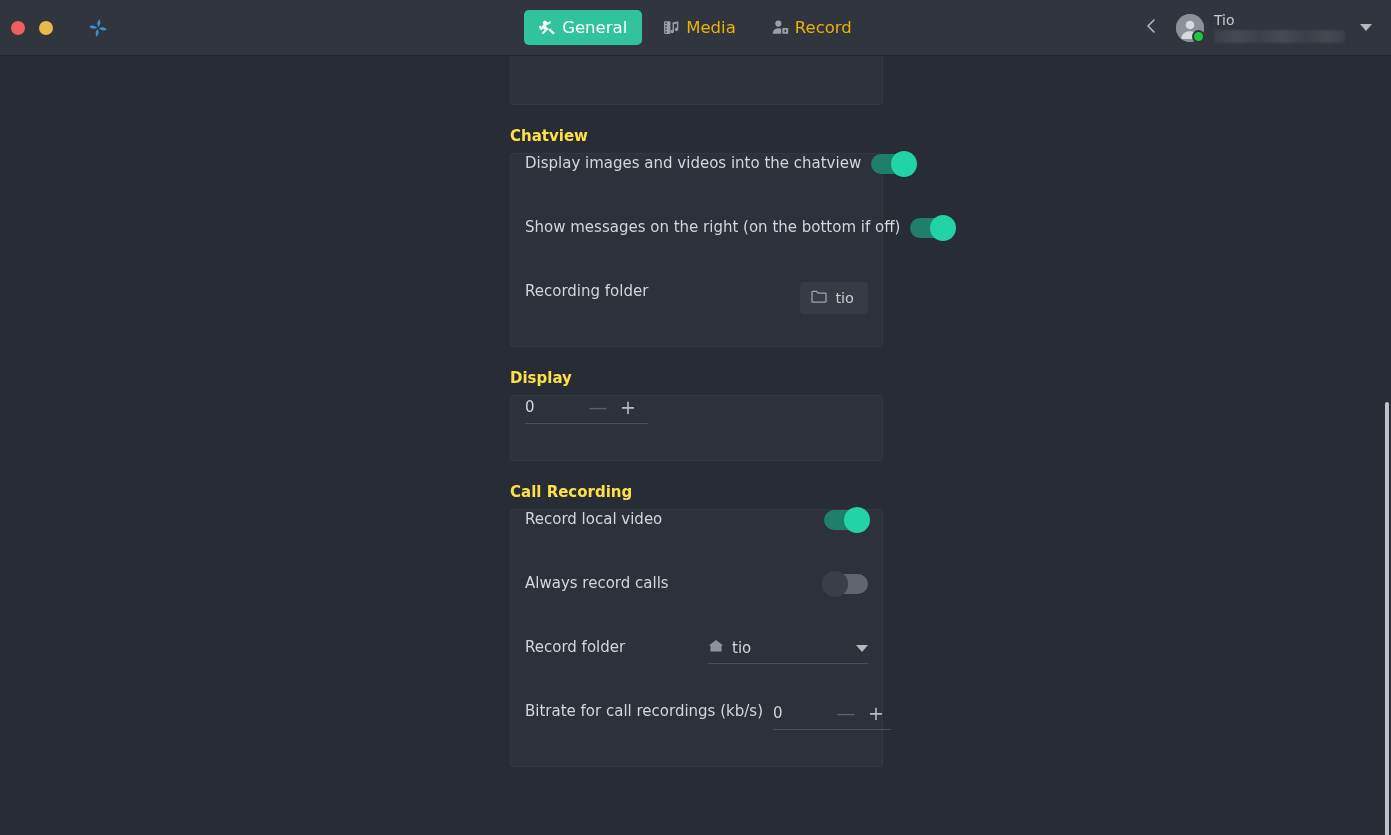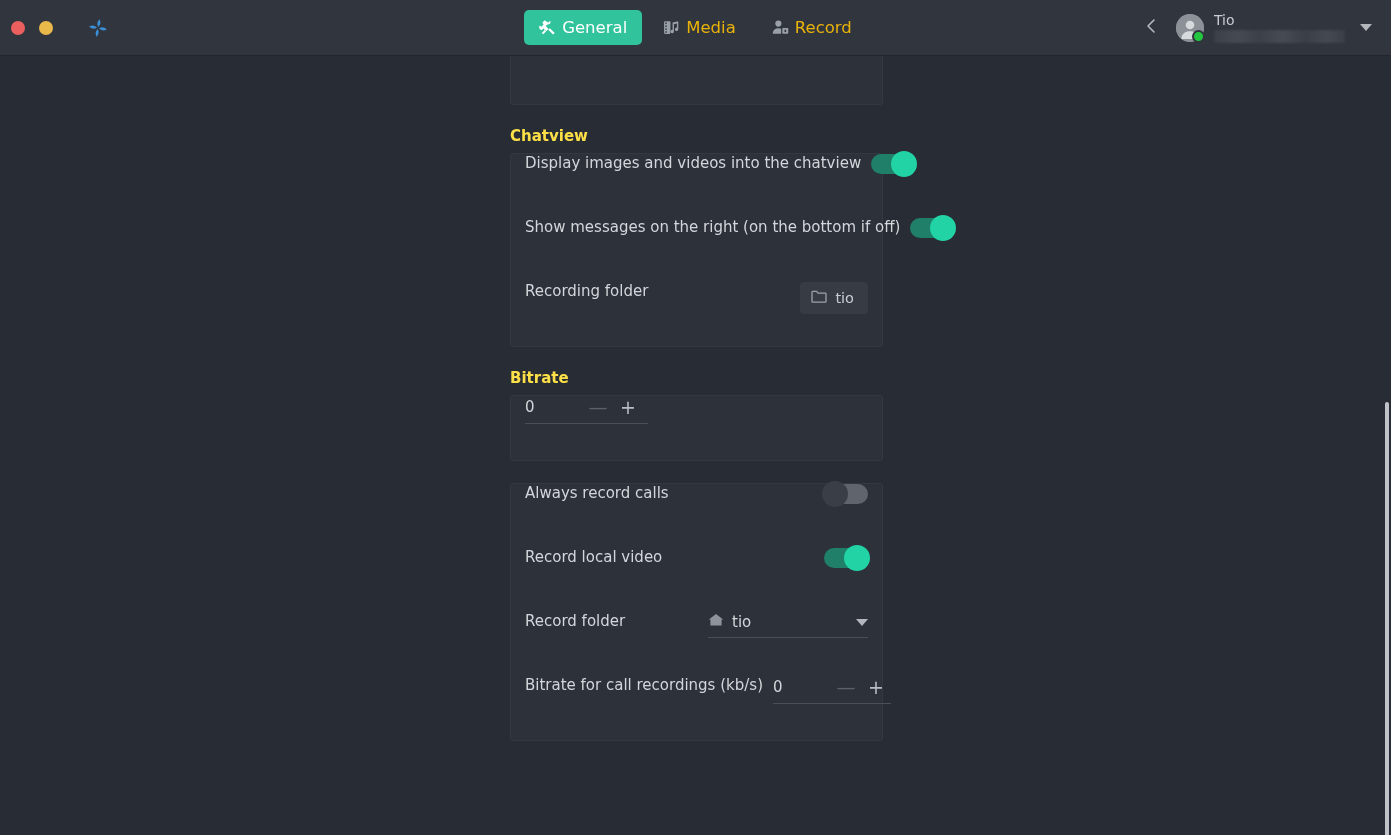--- a/index.html
+++ b/index.html
@@ -331,41 +331,42 @@
           <span>
             <svg width="16" height="13" viewBox="0 0 16 13" fill="none" stroke="#9ea2a9" stroke-width="1.3">
               <path d="M1 11.4 V2.2 A0.8 0.8 0 0 1 1.8 1.4 H5.6 L7 3.2 H14.2 A0.8 0.8 0 0 1 15 4 V11.4 A0.8 0.8 0 0 1 14.2 12.2 H1.8 A0.8 0.8 0 0 1 1 11.4 Z"></path>
             </svg>
           </span>
           <span>tio</span>
         </button>
       </div>
     </div>
 
-    <div class="section-title">Bitrate</div>
+    <div class="section-title">Display</div>
     <div class="card">
       <div class="row">
         <span class="spin">
           <span class="val">0</span>
           <span class="btn minus">—</span>
           <span class="btn plus">+</span>
         </span>
       </div>
     </div>
 
+    <div class="section-title">Call Recording</div>
     <div class="card">
+      <div class="row">
+        <span class="row-label">Record local video</span>
+        <span class="toggle on">
+            <span class="knob"></span>
+          </span>
+      </div>
       <div class="row">
         <span class="row-label">Always record calls</span>
         <span class="toggle off">
-            <span class="knob"></span>
-          </span>
-      </div>
-      <div class="row">
-        <span class="row-label">Record local video</span>
-        <span class="toggle on">
             <span class="knob"></span>
           </span>
       </div>
       <div class="row">
         <span class="row-label">Record folder</span>
         <span class="combo">
           <span>
             <svg width="16" height="14" viewBox="0 0 16 14" fill="#8e939b">
               <path d="M8 1 L15.2 6.6 H13.6 V12.6 H2.4 V6.6 H0.8 Z"></path>
             </svg>

